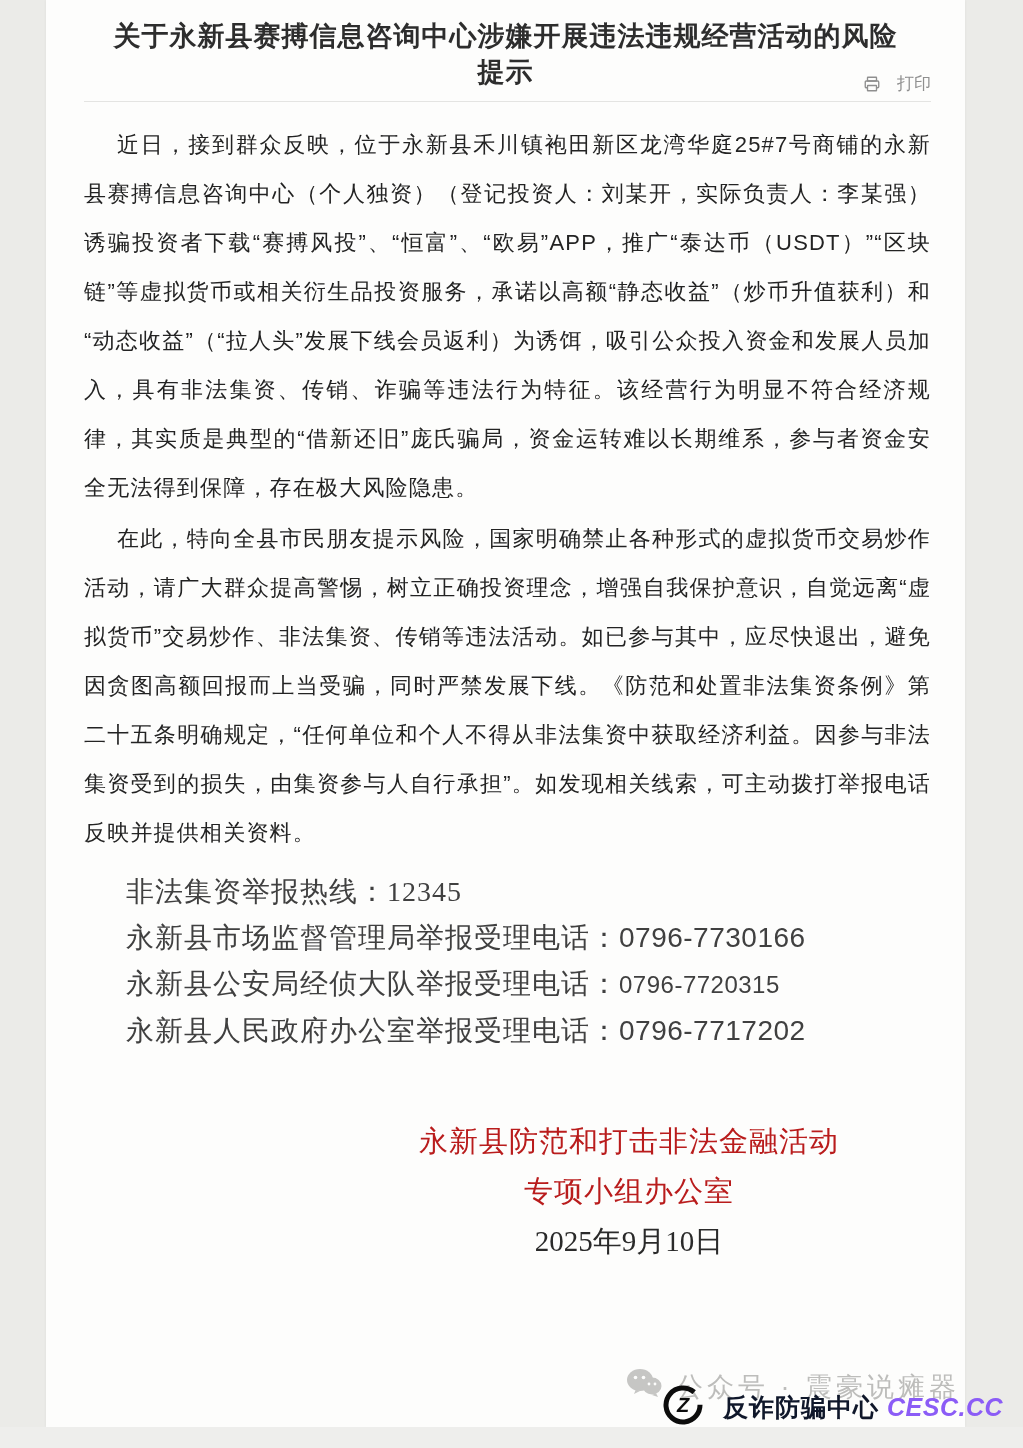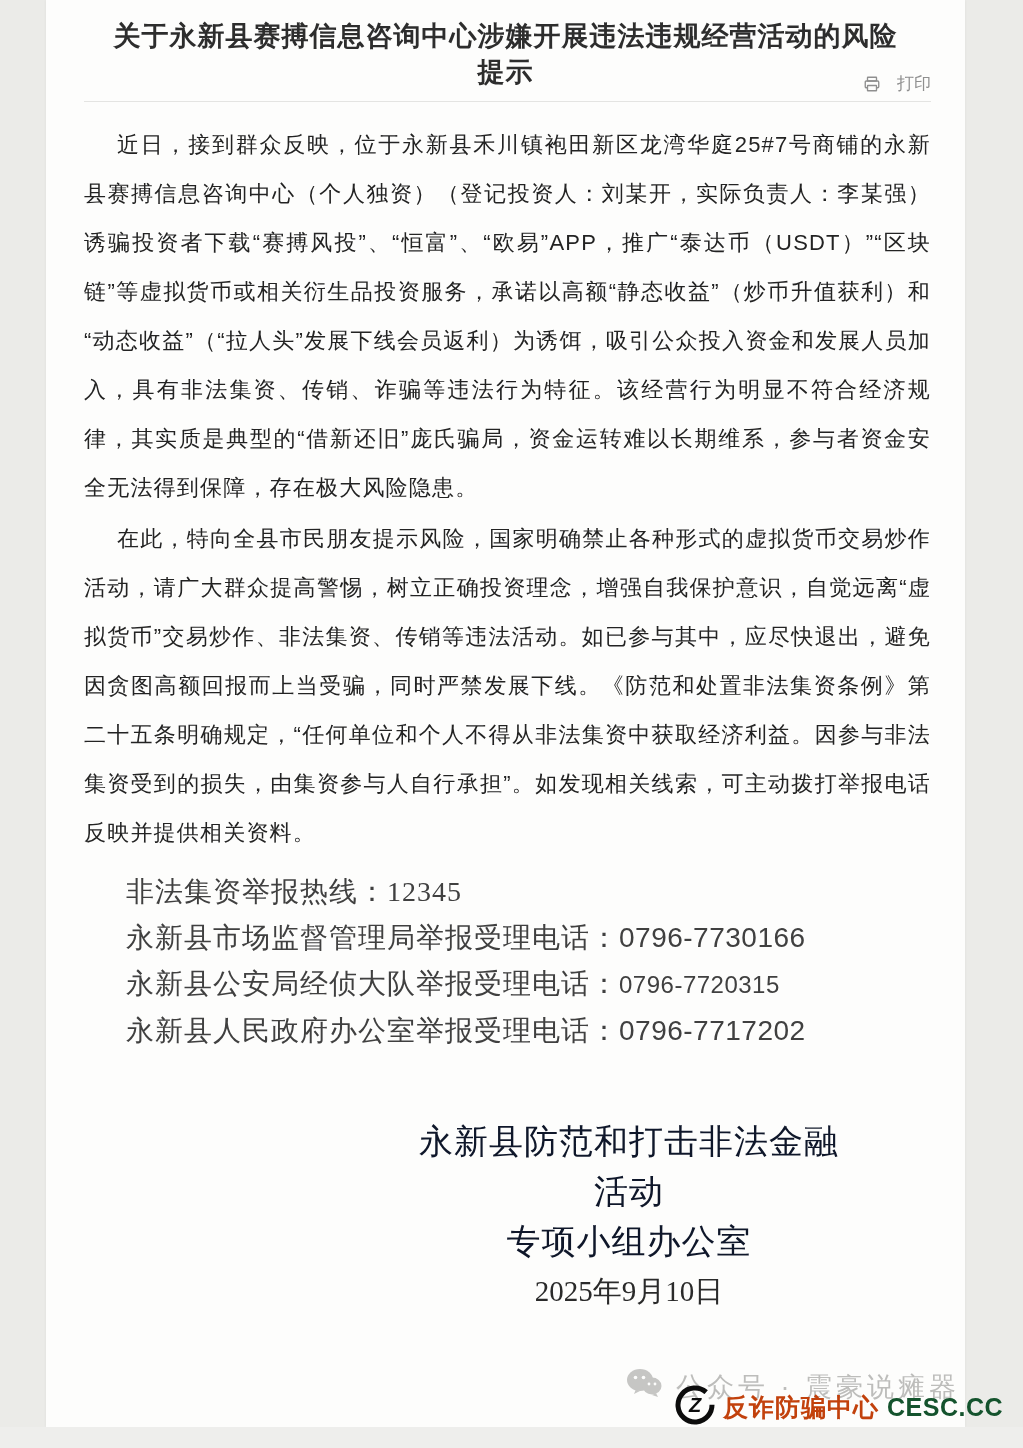--- a/index.html
+++ b/index.html
@@ -92,24 +92,24 @@
   }
   .hotline-line .num-small { font-size: 24px; }
   .signature-block {
     margin-top: 62px;
     margin-left: auto;
     margin-right: 92px;
     width: 420px;
     text-align: center;
   }
   .signature-line {
-    font-size: 34px;
+    font-size: 29px;
     line-height: 50px;
     letter-spacing: 1px;
-    color: #0f172a;
+    color: #b91c1c;
     text-align: center;
   }
   .signature-date {
     font-family: "Liberation Serif", "DejaVu Serif", serif;
     font-size: 29px;
     line-height: 50px;
     color: #2a2a2a;
   }
   .watermark-row {
     position: absolute;
@@ -129,27 +129,29 @@
     right: -38px;
     bottom: -2px;
     display: flex;
     align-items: center;
     gap: 8px;
     z-index: 2;
   }
   .brand-name {
     font-size: 25px;
     font-weight: bold;
-    color: #c2410c;
-    letter-spacing: 1px;
+    color: #0f172a;
+    letter-spacing: 1px;
+    margin-left: 12px;
   }
   .brand-site {
     font-size: 25px;
     font-weight: bold;
-    color: #14532d;
+    font-style: italic;
+    color: #8b5cf6;
     letter-spacing: 0.5px;
   }
   .bottom-strip {
     position: absolute;
     left: 0;
     bottom: 0;
     width: 1023px;
     height: 21px;
     background: #eeeeec;
   }

